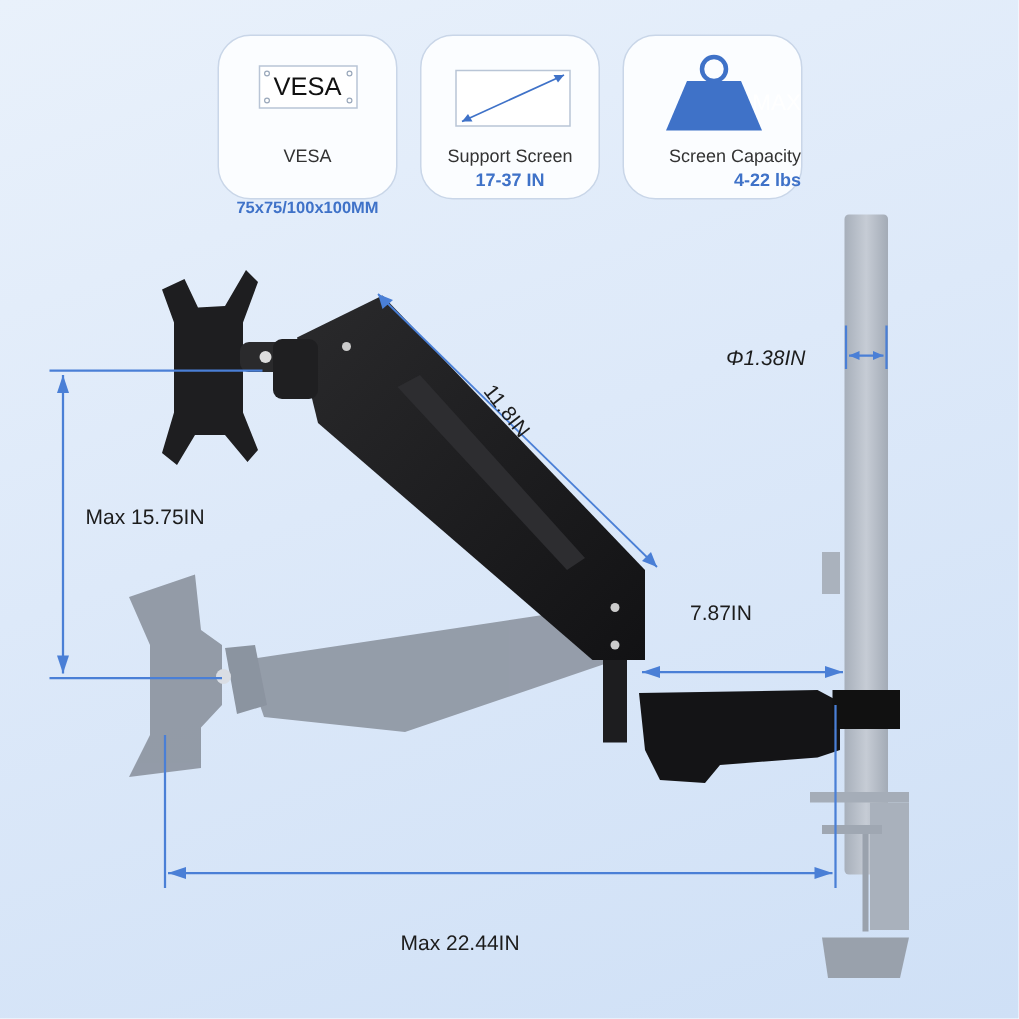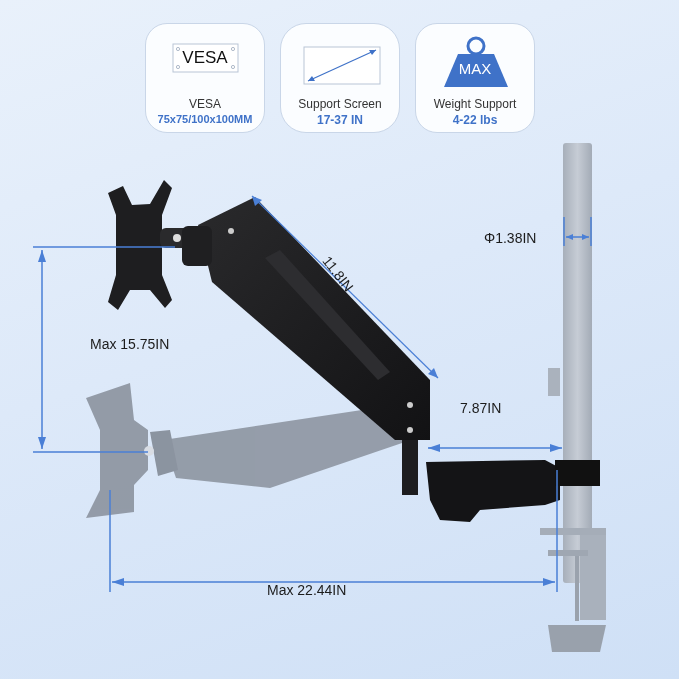--- a/index.html
+++ b/index.html
@@ -25,41 +25,41 @@
 <div class="card" style="left:145px;padding-left:28px;">
   <svg width="120" height="70">
     <rect x="27" y="20" width="65" height="28" fill="#fff" stroke="#b9c5d6" stroke-width="1"></rect>
     <circle cx="32" cy="25" r="1.6" fill="none" stroke="#9aa8bb" stroke-width="0.8"></circle>
     <circle cx="87" cy="25" r="1.6" fill="none" stroke="#9aa8bb" stroke-width="0.8"></circle>
     <circle cx="32" cy="43" r="1.6" fill="none" stroke="#9aa8bb" stroke-width="0.8"></circle>
     <circle cx="87" cy="43" r="1.6" fill="none" stroke="#9aa8bb" stroke-width="0.8"></circle>
   </svg>
   <div style="position:absolute;left:0;right:0;top:24px;font-size:17px;color:#111;">VESA</div>
   <div class="label">VESA</div>
-  <div class="value" style="font-size:11px;">75x75/100x100MM</div>
+  <div class="value" style="font-size:11px;margin-top:20px;">75x75/100x100MM</div>
 </div>
 
-<div class="card" style="left:280px;border-radius:26px;">
+<div class="card" style="left:280px;">
   <svg width="120" height="70">
     <rect x="23" y="23" width="76" height="37" fill="#fff" stroke="#b9c5d6" stroke-width="1"></rect>
     <line x1="27" y1="57" x2="95" y2="26" stroke="#3f72c8" stroke-width="1.2"></line>
     <polygon points="95,26 88,26 91,31" fill="#3f72c8"></polygon>
     <polygon points="27,57 34,57 31,52" fill="#3f72c8"></polygon>
   </svg>
   <div class="label">Support Screen</div>
   <div class="value">17-37 IN</div>
 </div>
 
-<div class="card" style="left:415px;">
+<div class="card" style="left:415px;text-align:right;">
   <svg width="120" height="70">
     <circle cx="60" cy="22" r="8" fill="none" stroke="#3f72c8" stroke-width="3"></circle>
     <polygon points="42,30 78,30 92,63 28,63" fill="#3f72c8"></polygon>
   </svg>
   <div style="position:absolute;left:0;right:0;top:36px;font-size:15px;color:#fff;">MAX</div>
-  <div class="label">Weight Support</div>
+  <div class="label">Screen Capacity</div>
   <div class="value">4-22 lbs</div>
 </div>
 
 <svg id="stage" width="679" height="679">
   <defs>
     <linearGradient id="poleG" x1="0" x2="1">
       <stop offset="0" stop-color="#a7afba"></stop>
         <stop offset="0.5" stop-color="#c6ccd5"></stop>
         <stop offset="1" stop-color="#a3abb6"></stop>
     </linearGradient>
@@ -131,17 +131,17 @@
     <polygon points="589,237 582,234 582,240" stroke="none"></polygon>
 
     <line x1="110" y1="490" x2="110" y2="592"></line>
     <line x1="557" y1="470" x2="557" y2="592"></line>
     <line x1="112" y1="582" x2="555" y2="582"></line>
     <polygon points="112,582 124,578 124,586" stroke="none"></polygon>
     <polygon points="555,582 543,578 543,586" stroke="none"></polygon>
   </g>
 </svg>
 
-<div class="dim" style="left:484px;top:230px;">Φ1.38IN</div>
+<div class="dim" style="left:484px;top:230px;font-style:italic;">Φ1.38IN</div>
 <div class="dim" style="left:332px;top:253px;transform:rotate(52deg);transform-origin:left top;">11.8IN</div>
-<div class="dim" style="left:57px;top:336px;margin-left:33px;">Max 15.75IN</div>
+<div class="dim" style="left:57px;top:336px;">Max 15.75IN</div>
 <div class="dim" style="left:460px;top:400px;">7.87IN</div>
-<div class="dim" style="left:267px;top:582px;">Max 22.44IN</div>
+<div class="dim" style="left:267px;top:620px;">Max 22.44IN</div>
 
 </body></html>

